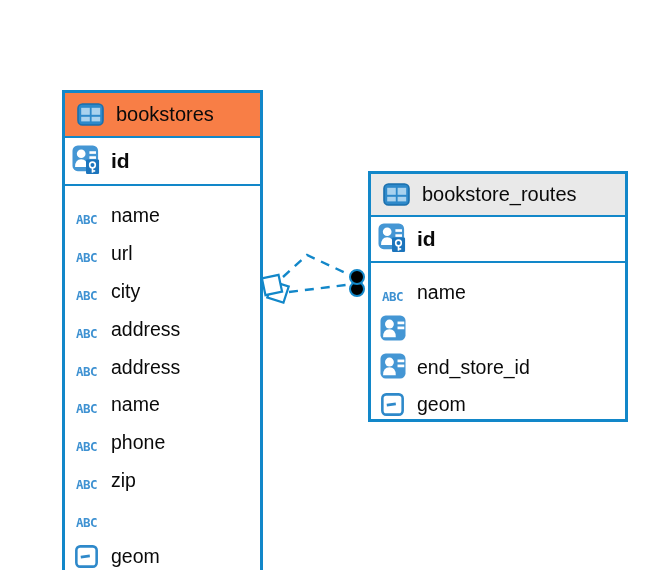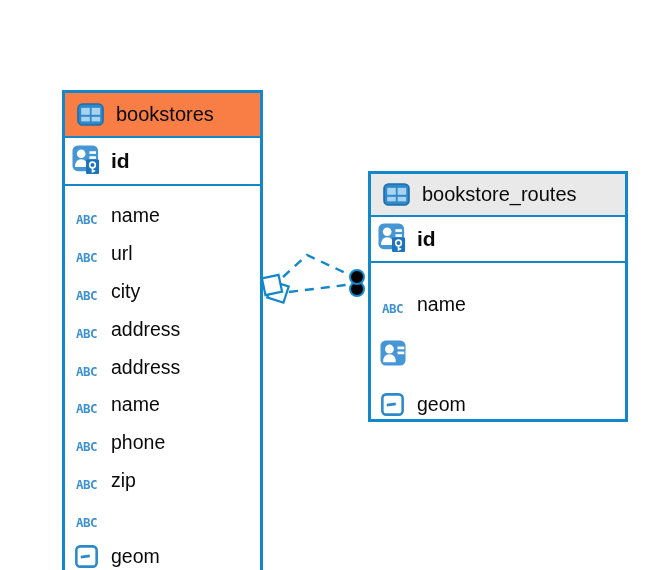--- a/index.html
+++ b/index.html
@@ -172,20 +172,28 @@
       <div class="col-row">
         <span class="icon-box abc-glyph">ABC</span>
         <span class="col-label">name</span>
       </div>
       <div class="col-row">
         <span class="icon-box">
           <svg width="26" height="26">
               <use href="#i-fk"></use>
             </svg>
         </span>
+      </div>
+      <div class="col-row">
+        <span class="icon-box">
+          <svg width="26" height="26">
+              <use href="#i-fk"></use>
+            </svg>
+        </span>
+        <span class="col-label">end_store_id</span>
       </div>
       <div class="col-row">
         <span class="icon-box">
           <svg width="23" height="23">
               <use href="#i-geom"></use>
             </svg>
         </span>
         <span class="col-label">geom</span>
       </div>
     </div>

